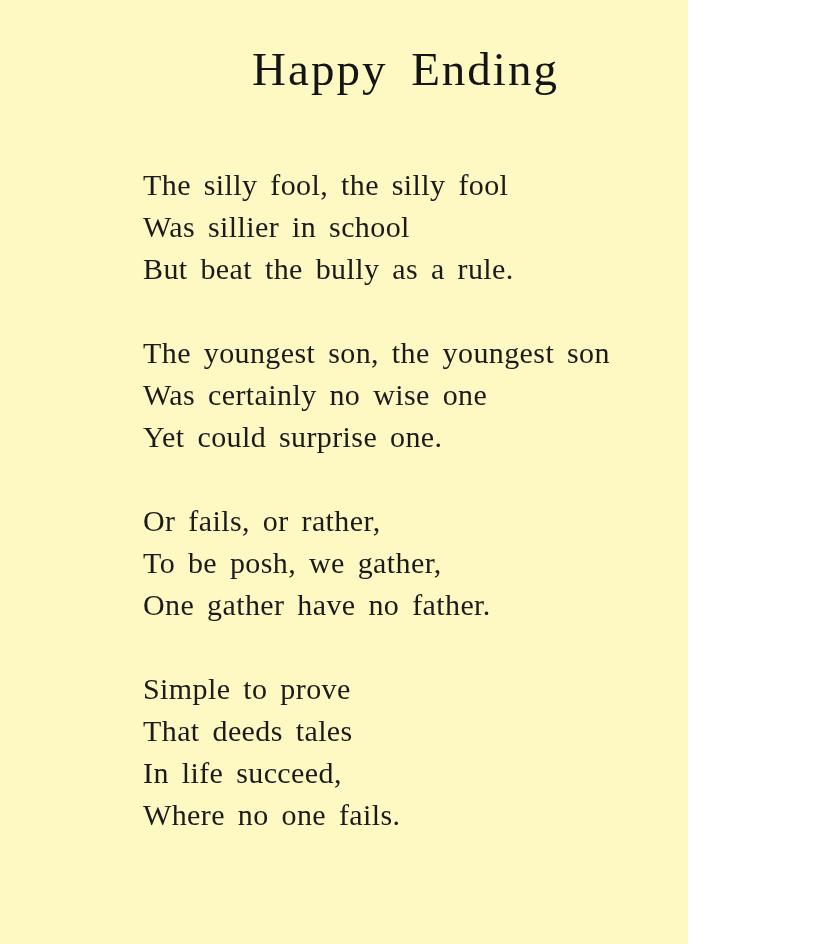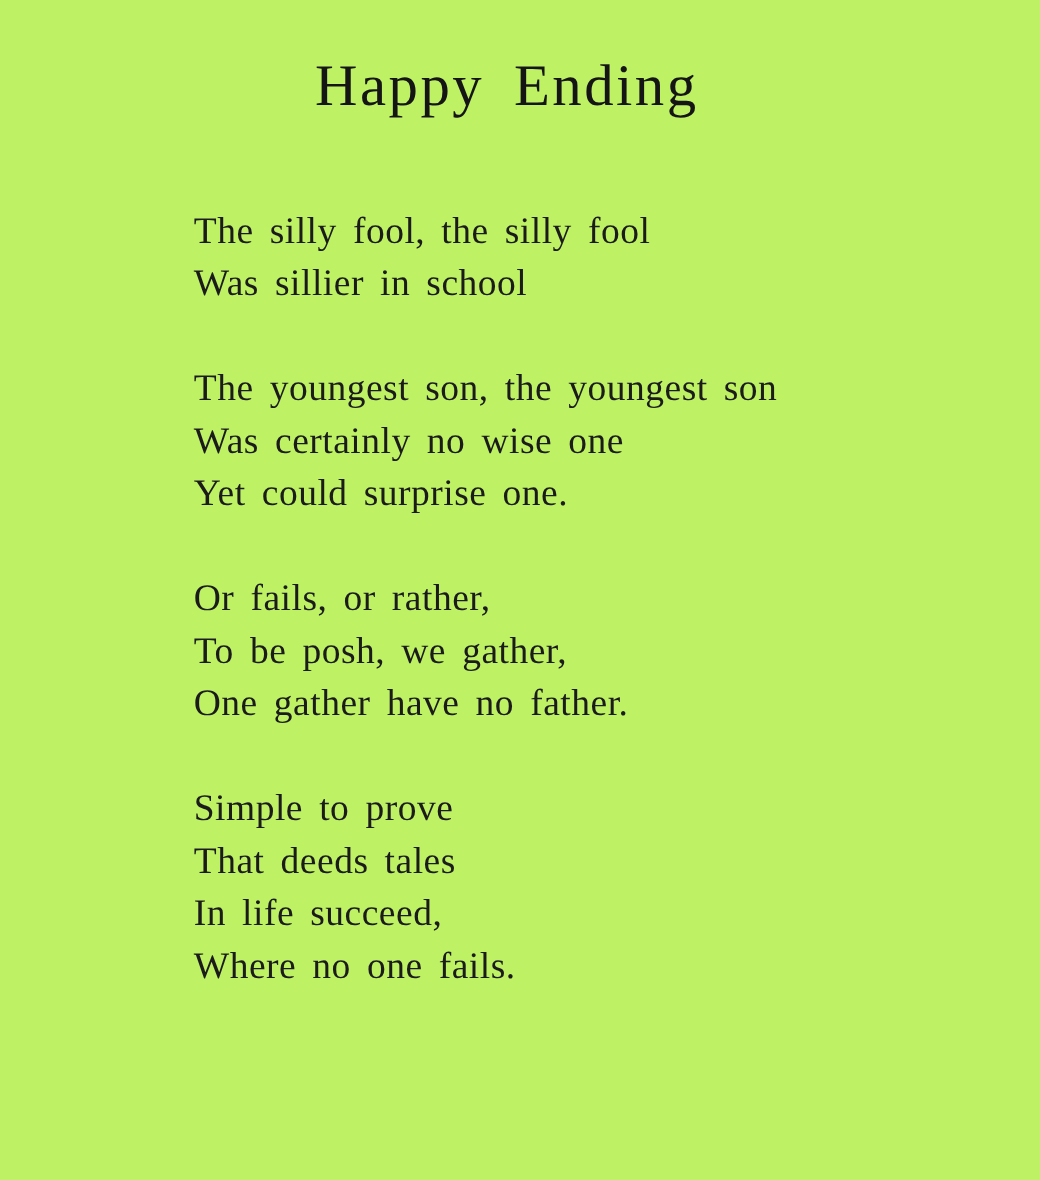--- a/index.html
+++ b/index.html
@@ -2,44 +2,44 @@
 <html><head>
 <meta charset="utf-8">
 <style>
   html, body {
     margin: 0;
     padding: 0;
     background: #ffffff;
   }
   .page {
     position: relative;
-    width: 832px;
+    width: 688px;
     height: 944px;
-    background: #bef264;
+    background: #fef9c3;
     overflow: hidden;
     font-family: "Liberation Serif", "DejaVu Serif", serif;
     color: #1b1b1b;
   }
   .content {
     position: absolute;
     left: 143px;
     top: 42px;
     width: 525px;
   }
   .title {
     font-size: 47px;
     font-weight: 400;
     text-align: center;
     margin: 0 0 68px 0;
     letter-spacing: 2px;
     word-spacing: 10px;
     color: #151515;
   }
   .stanza {
-    margin: 0 0 42px 12px;
+    margin: 0 0 42px 0;
     padding: 0;
   }
   .stanza:last-child {
     margin-bottom: 0;
   }
   .line {
     display: block;
     font-size: 30px;
     line-height: 42px;
     word-spacing: 5px;
@@ -51,20 +51,21 @@
 <body>
 
 <div class="page">
   <div class="content">
 
     <h1 class="title">Happy Ending</h1>
 
     <div class="stanza">
       <span class="line">The silly fool, the silly fool</span>
       <span class="line">Was sillier in school</span>
+      <span class="line">But beat the bully as a rule.</span>
     </div>
 
     <div class="stanza">
       <span class="line">The youngest son, the youngest son</span>
       <span class="line">Was certainly no wise one</span>
       <span class="line">Yet could surprise one.</span>
     </div>
 
     <div class="stanza">
       <span class="line">Or fails, or rather,</span>

